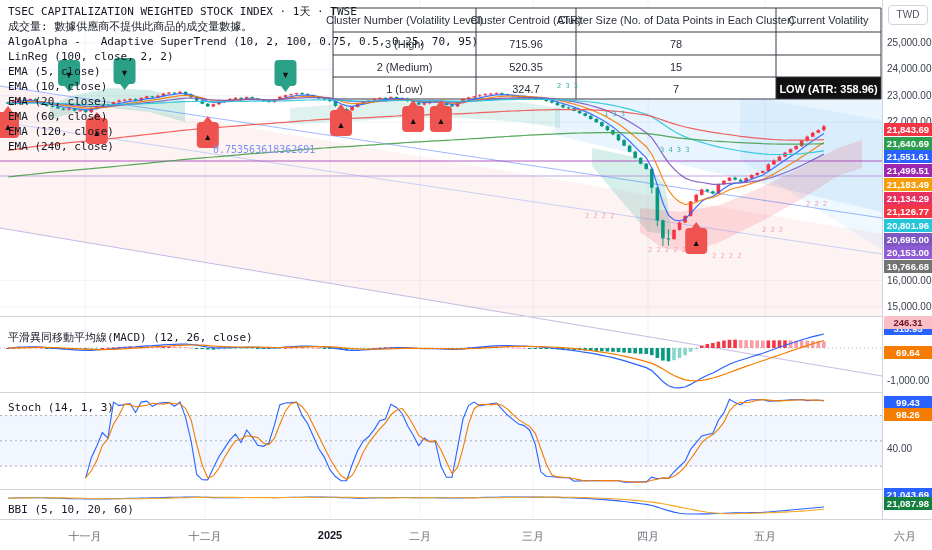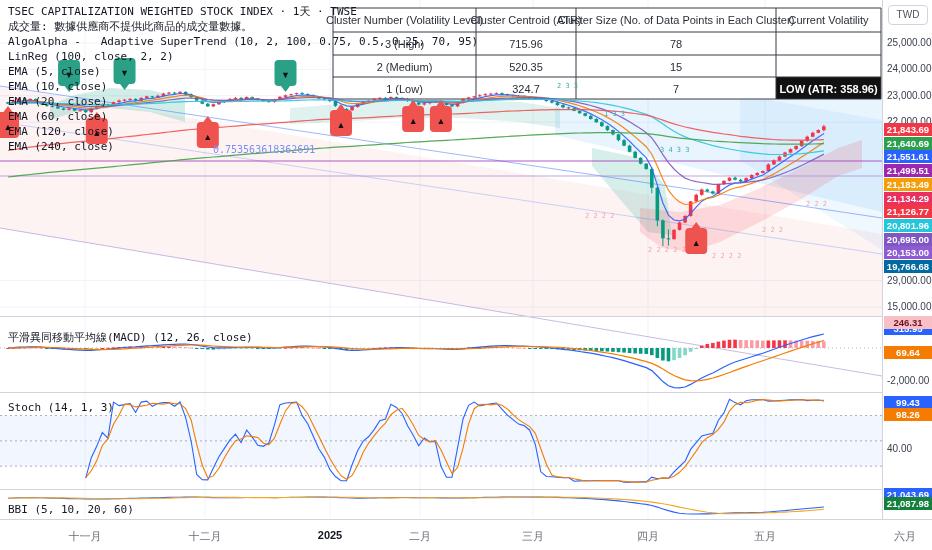--- a/index.html
+++ b/index.html
@@ -617,36 +617,36 @@
   <div id="legend"><div class="legend-row">TSEC CAPITALIZATION WEIGHTED STOCK INDEX · 1天 · TWSE</div><div class="legend-row">成交量: 數據供應商不提供此商品的成交量數據。</div><div class="legend-row">AlgoAlpha -   Adaptive SuperTrend (10, 2, 100, 0.75, 0.5, 0.25, 70, 95)</div><div class="legend-row">LinReg (100, close, 2, 2)</div><div class="legend-row">EMA (5, close)</div><div class="legend-row">EMA (10, close)</div><div class="legend-row">EMA (20, close)</div><div class="legend-row">EMA (60, close)</div><div class="legend-row">EMA (120, close)</div><div class="legend-row">EMA (240, close)</div></div>
   <div id="macd-title" class="ptitle">平滑異同移動平均線(MACD) (12, 26, close)</div>
   <div id="stoch-title" class="ptitle">Stoch (14, 1, 3)</div>
   <div id="bbi-title" class="ptitle">BBI (5, 10, 20, 60)</div>
   <div id="price-axis">
     <div id="twd-box">TWD</div>
   <div class="tick" style="top: 37px;">25,000.00</div>
       <div class="tick" style="top: 63.4px;">24,000.00</div>
       <div class="tick" style="top: 89.8px;">23,000.00</div>
       <div class="tick" style="top: 116.2px;">22,000.00</div>
-      <div class="tick" style="top: 274.6px;">29,000.00</div>
+      <div class="tick" style="top: 274.6px;">16,000.00</div>
       <div class="tick" style="top: 301px;">15,000.00</div>
-      <div class="tick" style="top: 375px;">-2,000.00</div>
+      <div class="tick" style="top: 375px;">-1,000.00</div>
       <div class="tick" style="top: 443.28px;">40.00</div>
       <div class="tick" style="top: 498px;">0.00</div>
       <div class="plabel" style="top: 123px; background: rgb(242, 54, 69);">21,843.69</div>
       <div class="plabel" style="top: 136.7px; background: rgb(46, 158, 79);">21,640.69</div>
       <div class="plabel" style="top: 150.4px; background: rgb(41, 98, 255);">21,551.61</div>
       <div class="plabel" style="top: 164.1px; background: rgb(156, 39, 176);">21,499.51</div>
       <div class="plabel" style="top: 177.8px; background: rgb(245, 158, 11);">21,183.49</div>
       <div class="plabel" style="top: 191.5px; background: rgb(232, 49, 95);">21,134.29</div>
       <div class="plabel" style="top: 205.2px; background: rgb(242, 54, 69);">21,126.77</div>
       <div class="plabel" style="top: 218.9px; background: rgb(38, 198, 218);">20,801.96</div>
       <div class="plabel" style="top: 232.6px; background: rgb(126, 87, 194);">20,695.00</div>
       <div class="plabel" style="top: 246.3px; background: rgb(142, 91, 212); text-align: center;">20,153.00</div>
-      <div class="plabel" style="top: 260px; background: #0369a1;">19,766.68</div>
+      <div class="plabel" style="top: 260px; background: #737373;">19,766.68</div>
       <div class="plabel" style="top: 322px; background: rgb(41, 98, 255); color: rgb(255, 255, 255);">315.95</div>
       <div class="plabel" style="top: 316px; background: rgb(248, 191, 199); color: rgb(107, 18, 32);">246.31</div>
       <div class="plabel" style="top: 346px; background: rgb(245, 124, 0); color: rgb(255, 255, 255);">69.64</div>
       <div class="plabel" style="top: 396px; background: rgb(41, 98, 255);">99.43</div>
       <div class="plabel" style="top: 408px; background: rgb(245, 124, 0);">98.26</div>
       <div class="plabel" style="top: 488px; background: rgb(41, 98, 255);">21,043.69</div>
       <div class="plabel" style="top: 497px; background: #15803d;">21,087.98</div>
     </div>
   <div id="time-axis">
       <div class="tlabel" style="left: 85px;">十一月</div>

